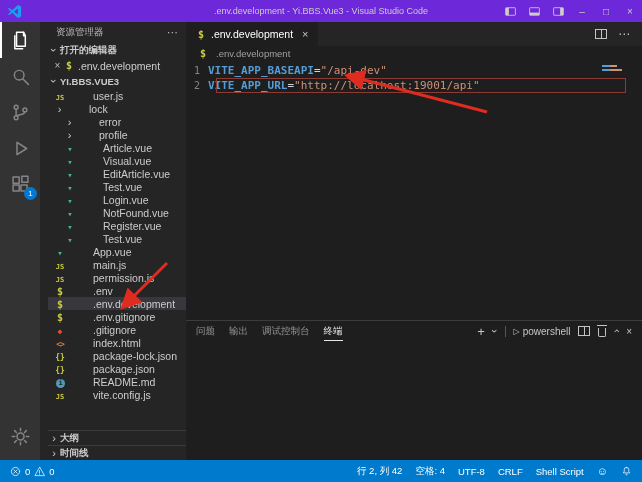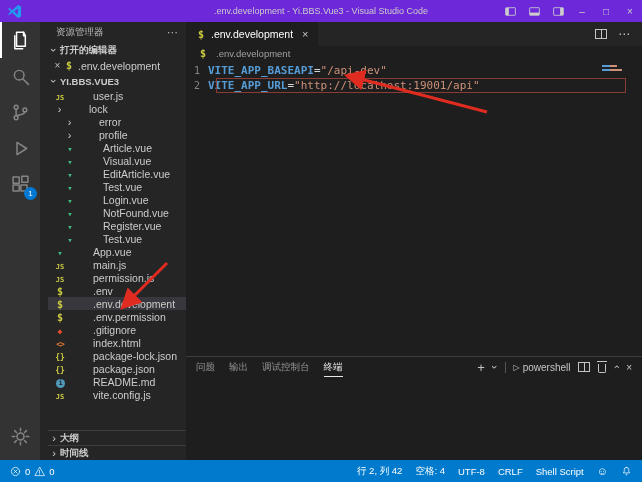--- a/index.html
+++ b/index.html
@@ -73,21 +73,21 @@
   .tok-key { color:#569cd6;font-weight:bold; }
   .tok-op  { color:#d4d4d4; }
   .tok-str { color:#ce9178; }
   .cline.current::after { content:""; position:absolute; left:30px; right:16px; top:0; bottom:0;
                           border:1px solid #8a3c34; pointer-events:none; }
   .minimap { position:absolute; top:4px; right:20px; }
   .mm-line1 { width:15px; height:2px; margin-bottom:2px; background:linear-gradient(90deg,#569cd6 55%,#ce9178 55%); }
   .mm-line2 { width:20px; height:2px; background:linear-gradient(90deg,#569cd6 42%,#ce9178 42%); }
 
   
-  .panel { height:104px; border-top:1px solid #3c3c3c; display:flex; flex-direction:column; flex:none; }
+  .panel { height:140px; border-top:1px solid #3c3c3c; display:flex; flex-direction:column; flex:none; }
   .panel-header { height:20px; display:flex; align-items:center; padding:0 10px; flex:none; }
   .ptab { font-size:9.5px; color:#969696; margin-right:14px; height:20px; line-height:19px; cursor:pointer; }
   .ptab.active { color:#e7e7e7; border-bottom:1px solid #e7e7e7;text-align:center; }
   .panel-actions { margin-left:auto; display:flex; align-items:center; gap:8px; color:#c5c5c5; font-size:10px; }
   .pa-plus { font-size:13px; cursor:pointer; }
   .pa-sep { width:1px; height:11px; background:#555; }
   .pa-shell { display:flex; align-items:center; gap:3px; cursor:pointer; }
   .pa-play { font-size:8px; }
   .ic-trash { width:8px; height:9px; border:1px solid #c5c5c5; border-top:none; border-radius:0 0 2px 2px; position:relative; margin-top:3px; cursor:pointer; }
   .ic-trash::before { content:""; position:absolute; top:-3px; left:-2px; right:-2px; height:1px; background:#c5c5c5; }
@@ -270,21 +270,21 @@
           <div class="trow" style="padding-left: 6px;">
             <span class="ficon f-env">$</span>
             <span class="tlabel">.env</span>
           </div>
           <div class="trow sel" style="padding-left: 6px;">
             <span class="ficon f-env">$</span>
             <span class="tlabel">.env.development</span>
           </div>
           <div class="trow" style="padding-left: 6px;">
             <span class="ficon f-env">$</span>
-            <span class="tlabel">.env.permission</span>
+            <span class="tlabel">.env.gitignore</span>
           </div>
           <div class="trow" style="padding-left: 6px;">
             <span class="ficon f-git">◆</span>
             <span class="tlabel">.gitignore</span>
           </div>
           <div class="trow" style="padding-left: 6px;">
             <span class="ficon f-html">&lt;&gt;</span>
             <span class="tlabel">index.html</span>
           </div>
           <div class="trow" style="padding-left: 6px;">

